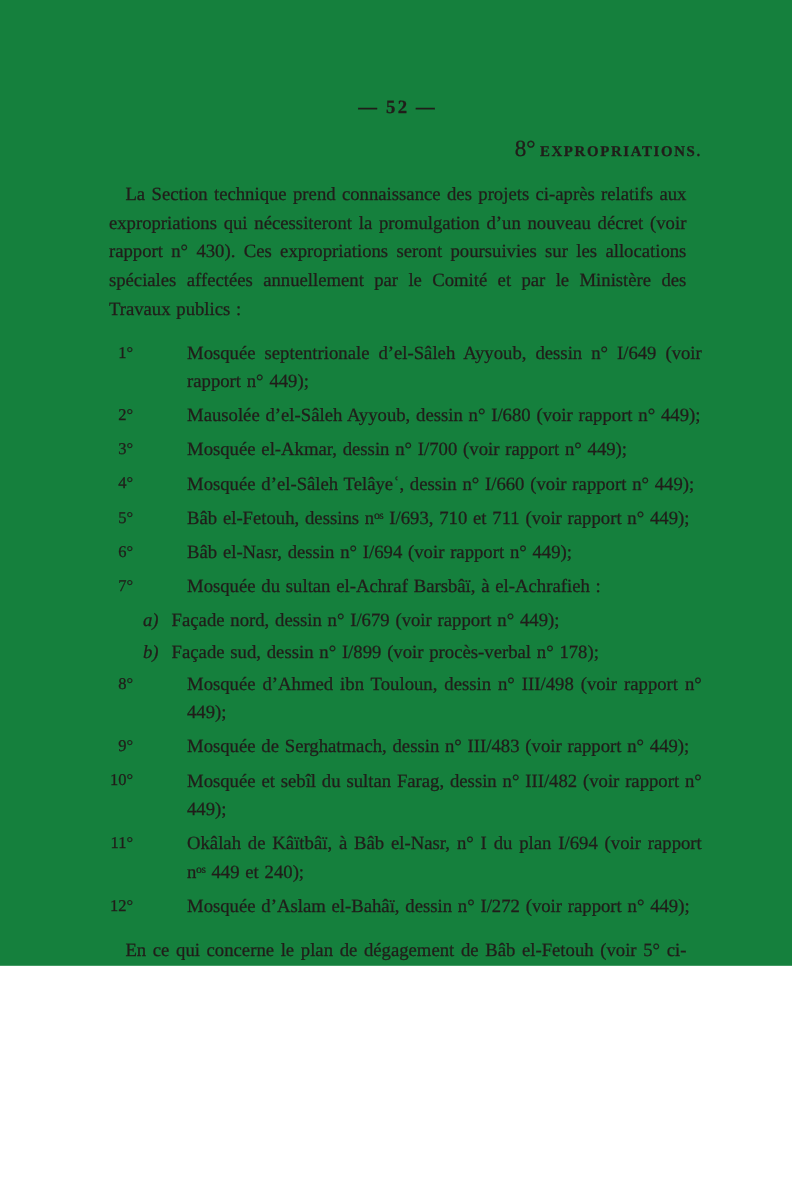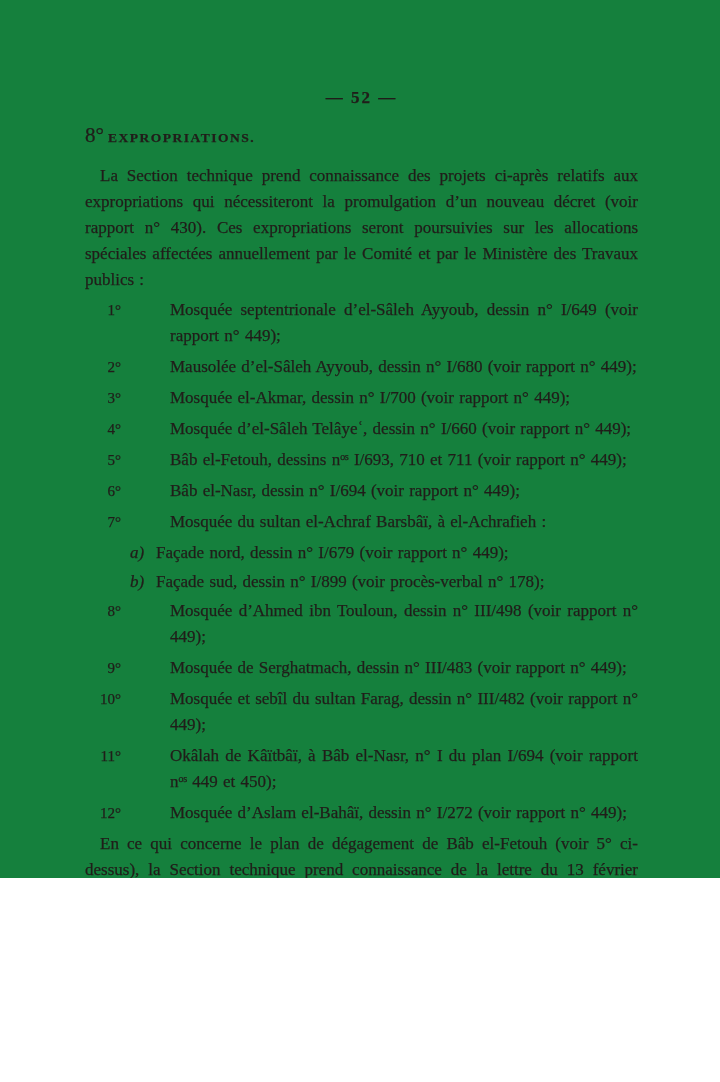--- a/index.html
+++ b/index.html
@@ -14,29 +14,29 @@
   .content{position:absolute;left:85px;top:88px;width:553px;}
   .page-number{
     text-align:center;
     font-size:17px;
     font-weight:bold;
     letter-spacing:2px;
     line-height:20px;
     margin-bottom:15px;
   }
   .section-heading{
-    text-align:left;
+    text-align:right;
     line-height:24px;
     margin-bottom:13px;
     white-space:nowrap;
   }
   .heading-num{font-size:21px;font-weight:normal;}
   .heading-title{font-size:13.5px;font-weight:bold;letter-spacing:1.5px;}
   p.para{
-    margin:0;
+    margin:14px;
     font-size:17px;
     line-height:26px;
     text-align:justify;
     text-indent:15px;
     word-spacing:1px;
   }
   .list{margin-top:4px;}
   .item{
     display:flex;
     margin-bottom:5px;
@@ -142,21 +142,21 @@
         <span class="body">Mosquée de Serghatmach, dessin n° III/483 (voir rapport n° 449);</span>
       </div>
 
       <div class="item">
         <span class="num">10°</span>
         <span class="body">Mosquée et sebîl du sultan Farag, dessin n° III/482 (voir rapport n° 449);</span>
       </div>
 
       <div class="item">
         <span class="num">11°</span>
-        <span class="body">Okâlah de Kâïtbâï, à Bâb el-Nasr, n° I du plan I/694 (voir rapport nᵒˢ 449 et 450);</span>
+        <span class="body">Okâlah de Kâïtbâï, à Bâb el-Nasr, n° I du plan I/694 (voir rapport nᵒˢ 449 et 240);</span>
       </div>
 
       <div class="item">
         <span class="num">12°</span>
         <span class="body">Mosquée d’Aslam el-Bahâï, dessin n° I/272 (voir rapport n° 449);</span>
       </div>
 
 
     </div>
 

